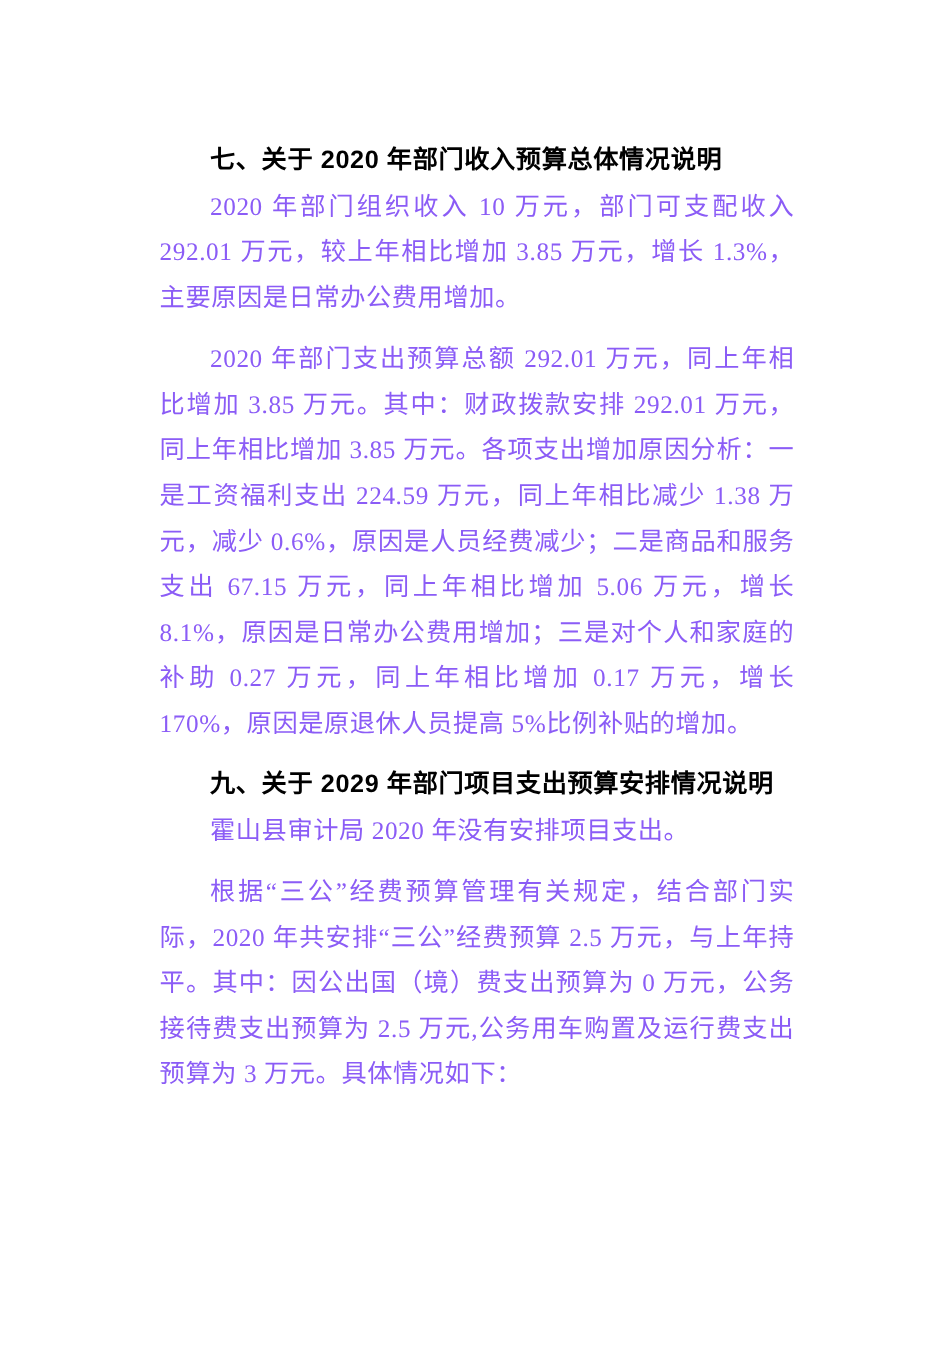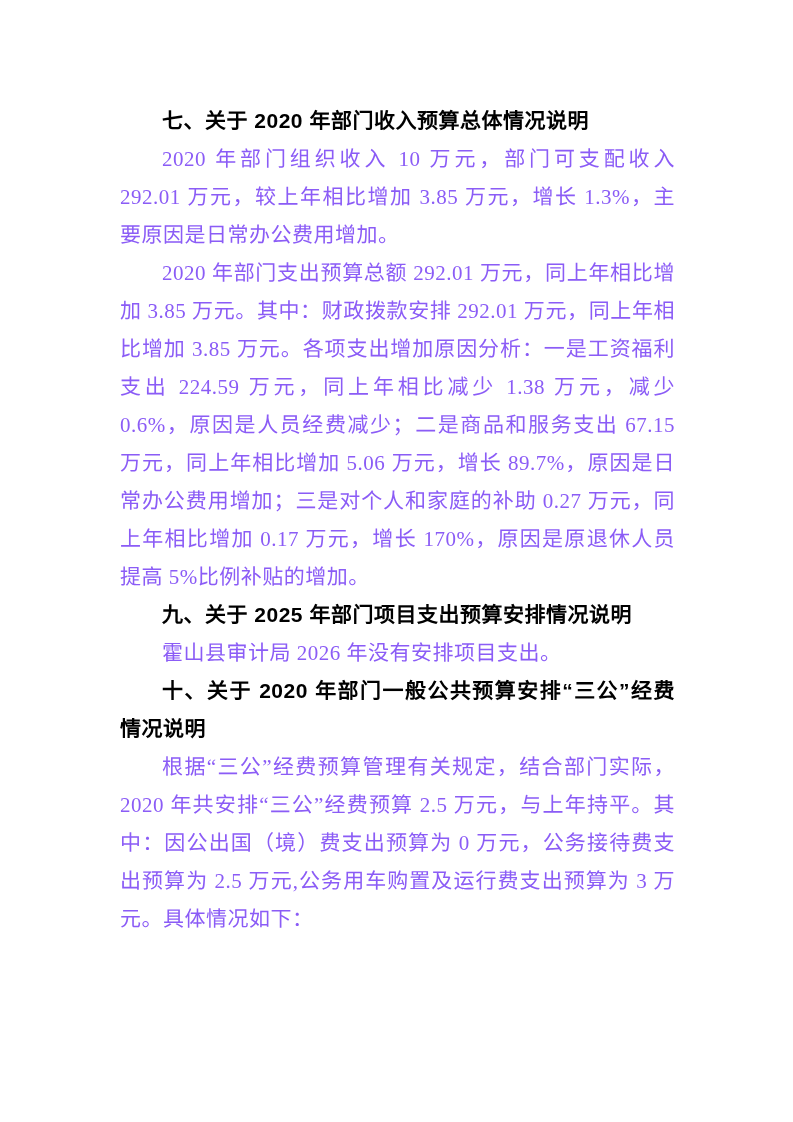--- a/index.html
+++ b/index.html
@@ -9,21 +9,21 @@
   }
   .page {
     position: relative;
     width: 793px;
     height: 1122px;
     background: #ffffff;
     padding: 102px 118px 40px 120px;
     overflow: hidden;
     color: #000000;
   }
-  .doc-section { margin: 0; }
+  .doc-section { margin: 13px; }
   .doc-heading {
     font-family: "Liberation Sans", "DejaVu Sans", sans-serif;
     font-weight: 700;
     font-size: 21px;
     line-height: 38px;
     text-indent: 2em;
     text-align: justify;
     color: #000000;
     letter-spacing: 0.5px;
   }
@@ -42,26 +42,25 @@
 <body>
 
 <div class="page">
 
   <section class="doc-section">
     <h2 class="doc-heading">七、关于 2020 年部门收入预算总体情况说明</h2>
     <p class="doc-paragraph">2020 年部门组织收入 10 万元，部门可支配收入 292.01 万元，较上年相比增加 3.85 万元，增长 1.3%，主要原因是日常办公费用增加。</p>
   </section>
 
   <section class="doc-section">
-    <p class="doc-paragraph">2020 年部门支出预算总额 292.01 万元，同上年相比增加 3.85 万元。其中：财政拨款安排 292.01 万元，同上年相比增加 3.85 万元。各项支出增加原因分析：一是工资福利支出 224.59 万元，同上年相比减少 1.38 万元，减少 0.6%，原因是人员经费减少；二是商品和服务支出 67.15 万元，同上年相比增加 5.06 万元，增长 89.7%，原因是日常办公费用增加；三是对个人和家庭的补助 0.27 万元，同上年相比增加 0.17 万元，增长 170%，原因是原退休人员提高 5%比例补贴的增加。</p>
+    <p class="doc-paragraph">2020 年部门支出预算总额 292.01 万元，同上年相比增加 3.85 万元。其中：财政拨款安排 292.01 万元，同上年相比增加 3.85 万元。各项支出增加原因分析：一是工资福利支出 224.59 万元，同上年相比减少 1.38 万元，减少 0.6%，原因是人员经费减少；二是商品和服务支出 67.15 万元，同上年相比增加 5.06 万元，增长 8.1%，原因是日常办公费用增加；三是对个人和家庭的补助 0.27 万元，同上年相比增加 0.17 万元，增长 170%，原因是原退休人员提高 5%比例补贴的增加。</p>
   </section>
 
   <section class="doc-section">
-    <h2 class="doc-heading">九、关于 2025 年部门项目支出预算安排情况说明</h2>
-    <p class="doc-paragraph">霍山县审计局 2026 年没有安排项目支出。</p>
+    <h2 class="doc-heading">九、关于 2029 年部门项目支出预算安排情况说明</h2>
+    <p class="doc-paragraph">霍山县审计局 2020 年没有安排项目支出。</p>
   </section>
 
   <section class="doc-section">
-    <h2 class="doc-heading">十、关于 2020 年部门一般公共预算安排“三公”经费情况说明</h2>
     <p class="doc-paragraph">根据“三公”经费预算管理有关规定，结合部门实际，2020 年共安排“三公”经费预算 2.5 万元，与上年持平。其中：因公出国（境）费支出预算为 0 万元，公务接待费支出预算为 2.5 万元,公务用车购置及运行费支出预算为 3 万元。具体情况如下：</p>
   </section>
 
 </div>
 
 </body></html>

